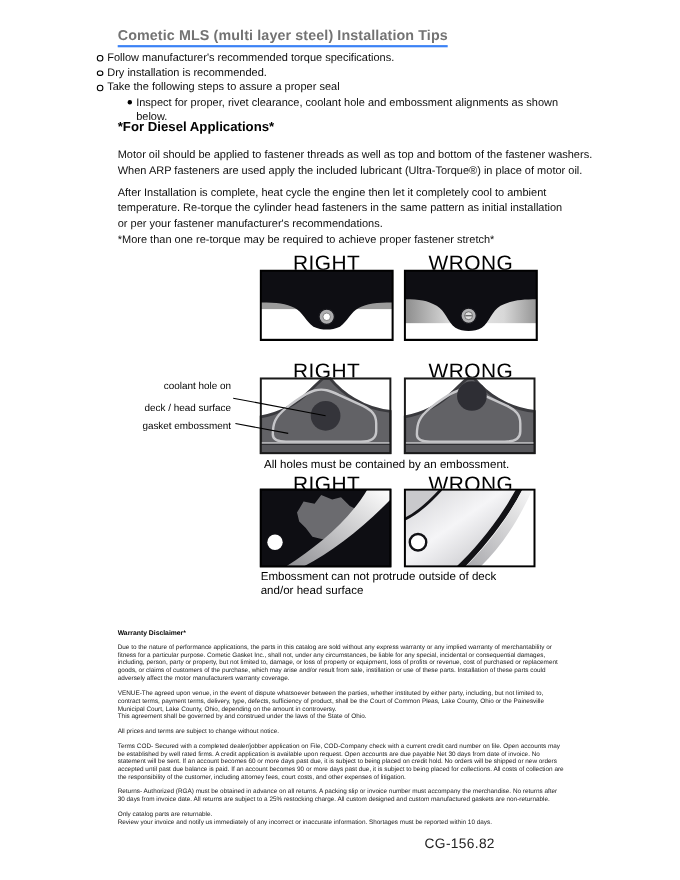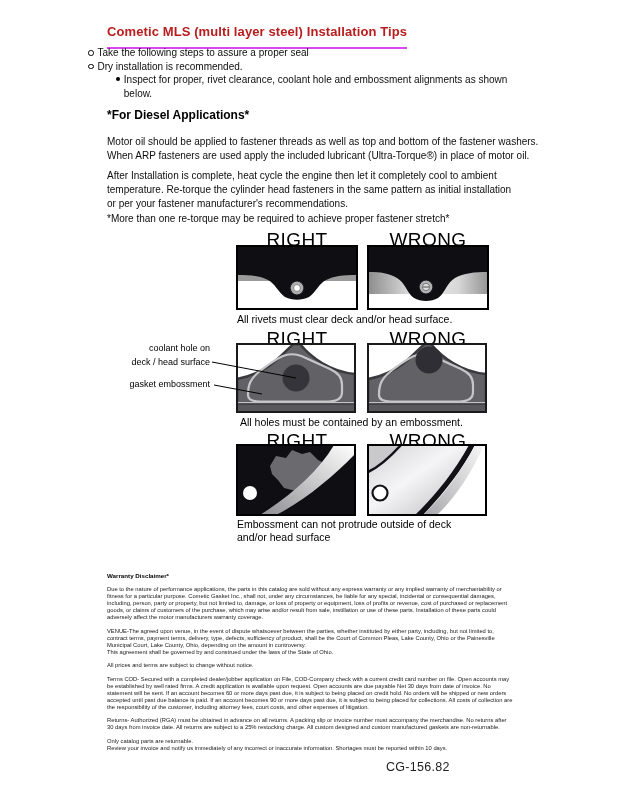--- a/index.html
+++ b/index.html
@@ -3,22 +3,22 @@
 <meta charset="utf-8">
 <style>
   html,body{margin:0;padding:0;background:#fff;}
   .page{
     position:relative;width:618px;height:800px;background:#ffffff;
     font-family:"Liberation Sans", sans-serif;color:#111;overflow:hidden;
   }
   .abs{position:absolute;}
 
   .title{
-    left:107px;top:24px;font-size:13px;font-weight:bold;color:#b91c1c;
-    border-bottom:2px solid #d946ef;padding-bottom:8px;letter-spacing:0.1px;
+    left:107px;top:24px;font-size:13px;font-weight:bold;color:#737373;
+    border-bottom:2px solid #3b82f6;padding-bottom:2px;letter-spacing:0.1px;
   }
 
   .tips{left:88px;top:46px;width:450px;font-size:10px;line-height:13.6px;color:#0d0d0d;}
   .tip-row{display:flex;align-items:flex-start;}
   .b-circle{
     width:3.5px;height:3.5px;border:1px solid #000;border-radius:50%;
     margin:4.2px 4px 0 0;flex:0 0 auto;
   }
   .sub{margin-left:28px;}
   .b-dot{
@@ -30,46 +30,50 @@
   .para{left:107px;top:0;width:445px;font-size:10px;line-height:14px;color:#0d0d0d;white-space:pre-line;}
   .p1{top:135px;}
   .p2{top:169px;}
   .p3{top:212px;}
 
   .rw-label{font-size:19px;color:#000;letter-spacing:0.4px;text-align:center;width:80px;}
   .caption{font-size:10.5px;color:#000;white-space:pre-line;line-height:13px;}
 
   .diagram-box{display:block;}
   .ann{
-    font-size:9px;line-height:14px;color:#000;text-align:right;
+    font-size:9px;line-height:20px;color:#000;text-align:right;
     width:115px;white-space:pre-line;
   }
   .leader{z-index:5;}
 
   .warranty{left:107px;top:572px;width:406px;color:#202020;}
   .warranty h4{margin:0 0 7px 0;font-size:6.2px;font-weight:bold;color:#000;}
   .warranty p{margin:0 0 6.5px 0;font-size:5.8px;line-height:7px;white-space:pre-line;}
 
   .footer{left:386px;top:760px;font-size:12.5px;color:#222;letter-spacing:0.3px;}
 </style>
 </head>
 <body>
 
 <div class="page">
 
   <div class="abs title">Cometic MLS (multi layer steel) Installation Tips</div>
 
   <div class="abs tips">
     <div class="tip-row">
       <span class="b-circle"></span>
-      <span>Take the following steps to assure a proper seal</span>
+      <span>Follow manufacturer's recommended torque specifications.</span>
     </div>
     <div class="tip-row">
       <span class="b-circle"></span>
       <span>Dry installation is recommended.</span>
+    </div>
+    <div class="tip-row">
+      <span class="b-circle"></span>
+      <span>Take the following steps to assure a proper seal</span>
     </div>
     <div class="tip-row sub">
       <span class="b-dot"></span>
       <span>Inspect for proper, rivet clearance, coolant hole and embossment alignments as shown below.</span>
     </div>
   </div>
 
   <div class="abs diesel-heading">*For Diesel Applications*</div>
   <div class="abs para p2">After Installation is complete, heat cycle the engine then let it completely cool to ambient
 temperature. Re-torque the cylinder head fasteners in the same pattern as initial installation
@@ -102,21 +106,20 @@
     <rect x="0" y="0" width="122" height="65" fill="#ffffff"></rect>
     <rect x="1" y="26" width="120" height="23" fill="url(#g1)"></rect>
     <rect x="1" y="49" width="120" height="15" fill="#ffffff"></rect>
     <path d="M1,1 L121,1 L121,27 C107,27 97,28 88,33 C80,37.5 78,48 71,53 C64,57 54,57 47,53 C40,48 38,37.5 30,33 C21,28 15,27 1,27 Z" fill="#0e0e13"></path>
     <circle cx="59" cy="42" r="7" fill="#b2b2b4" stroke="#15151a" stroke-width="1.2"></circle>
     <circle cx="59" cy="42" r="3.6" fill="#e0e0e0" stroke="#444444" stroke-width="0.6"></circle>
     <rect x="56" y="41.4" width="6" height="1.2" fill="#666668"></rect>
     <rect x="1" y="1" width="120" height="63" fill="none" stroke="#000000" stroke-width="2"></rect>
   </svg>
 
-  <div class="abs caption" style="left:237px;top:313px;">All rivets must clear deck and/or head surface.</div>
 
   <div class="abs rw-label" style="left:257px;top:328px;">RIGHT</div>
   <div class="abs rw-label" style="left:388px;top:328px;">WRONG</div>
 
   <div class="abs ann" style="left:95px;top:341px;">coolant hole on
 deck / head surface</div>
   <div class="abs ann" style="left:95px;top:377px;">gasket embossment</div>
 
   <svg class="abs leader" style="left:205px;top:355px;" width="100" height="45" viewBox="0 0 100 45">
     <line x1="7" y1="7" x2="91" y2="23" stroke="#000" stroke-width="1"></line>

